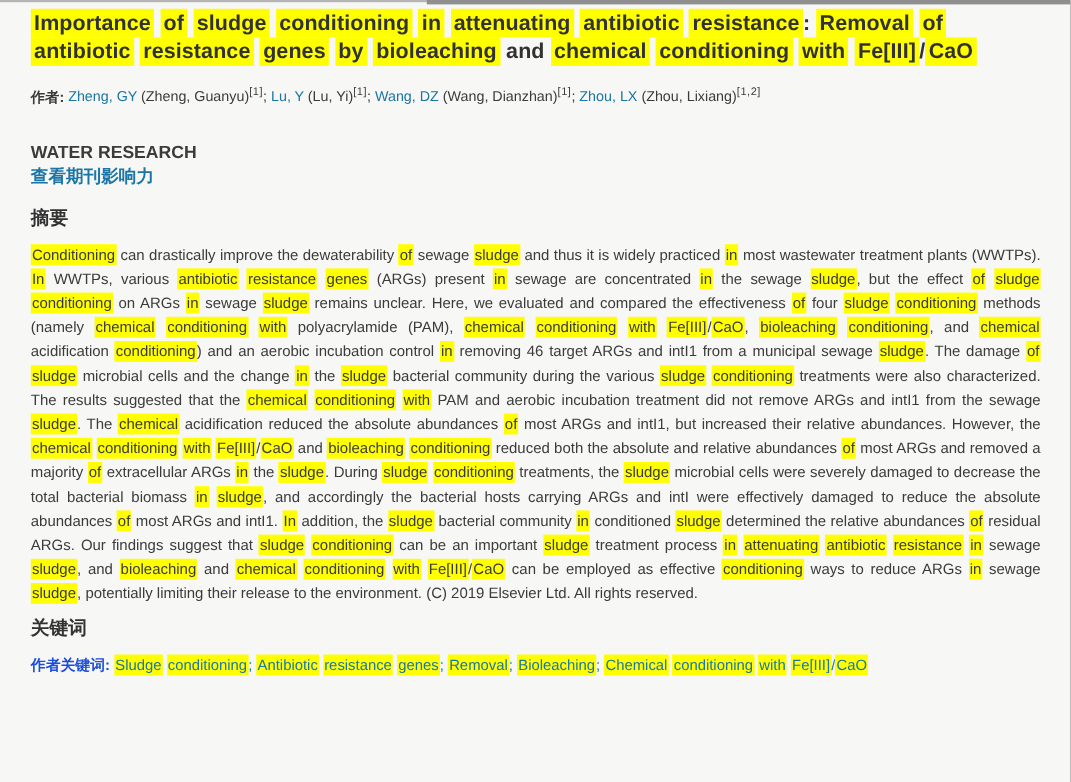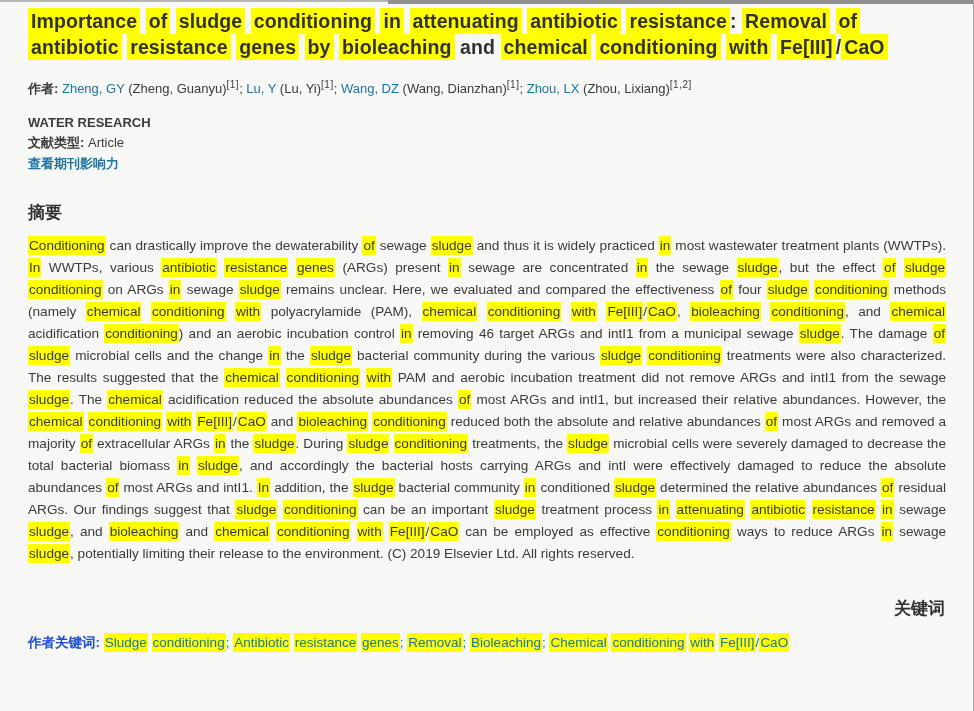--- a/index.html
+++ b/index.html
@@ -28,39 +28,39 @@
     max-width: 862px;
     letter-spacing: 0.1px;
   }
   h1.title mark { padding: 2px 3px; }
 
   .authors-line { margin-top: 16px; font-size: 13px; color: #3b3b3b; line-height: 18px; }
   .authors-line .label { font-weight: 700; }
   a { color: #1b75a5; text-decoration: none; }
   .authors-line sup { font-size: 10px; letter-spacing: 0.5px; }
 
-  .journal-block { margin-top: 15px; font-size: 13px; line-height: 20px; color: #3b3b3b; }
+  .journal-block { margin-top: 33px; font-size: 16px; line-height: 20px; color: #3b3b3b; }
   .journal-block .row { margin-bottom: 0; }
   .jlabel { font-weight: 700; }
   .gap-left { margin-left: 16px; }
   .impact-link { font-weight: 700; display: inline-block; margin-top: 1px; }
 
   .section-heading { font-size: 17px; font-weight: 700; color: #323232; }
-  .abstract-heading { margin-top: 27px; }
+  .abstract-heading { margin-top: 16px; }
   .abstract-text {
     margin-top: 11px;
     font-size: 13.6px;
     line-height: 22px;
     text-align: justify;
     width: 918px;
     color: #3b3b3b;
   }
   .abstract-text mark, .kw-line mark { padding: 2px 1px; }
 
-  .keywords-heading { margin-top: 32px; text-align: right; }
+  .keywords-heading { margin-top: 8px; }
   .kw-line { margin-top: 11px; font-size: 13.5px; line-height: 24px; width: 918px; }
   .kw-line .label { font-weight: 700; color: #1d4ed8; }
   .kw-sep { color: #1b75a5; }
 </style>
 </head>
 <body>
 
 <div class="top-strip">
   <div class="track"></div>
   <div class="thumb"></div>
@@ -70,24 +70,20 @@
 
   <h1 class="title"><mark>Importance</mark> <mark>of</mark> <mark>sludge</mark> <mark>conditioning</mark> <mark>in</mark> <mark>attenuating</mark> <mark>antibiotic</mark> <mark>resistance</mark>: <mark>Removal</mark> <mark>of</mark> <mark>antibiotic</mark> <mark>resistance</mark> <mark>genes</mark> <mark>by</mark> <mark>bioleaching</mark> and <mark>chemical</mark> <mark>conditioning</mark> <mark>with</mark> <mark>Fe[III]</mark>/<mark>CaO</mark></h1>
 
   <div class="authors-line">
     <span class="label">作者:</span>
     <span id="authors-list"><a href="#">Zheng, GY</a><span> (Zheng, Guanyu)</span><sup>[1]</sup>; <a href="#">Lu, Y</a><span> (Lu, Yi)</span><sup>[1]</sup>; <a href="#">Wang, DZ</a><span> (Wang, Dianzhan)</span><sup>[1]</sup>; <a href="#">Zhou, LX</a><span> (Zhou, Lixiang)</span><sup>[1,2]</sup></span>
   </div>
 
   <div class="journal-block">
     <div class="row"><span class="jlabel">WATER RESEARCH</span></div>
-    <div class="row">
-      <span class="jlabel">文献类型:</span>
-      <span>Article</span>
-    </div>
     <a href="#" class="impact-link">查看期刊影响力</a>
   </div>
 
   <h2 class="section-heading abstract-heading">摘要</h2>
   <p class="abstract-text"><mark>Conditioning</mark> can drastically improve the dewaterability <mark>of</mark> sewage <mark>sludge</mark> and thus it is widely practiced <mark>in</mark> most wastewater treatment plants (WWTPs). <mark>In</mark> WWTPs, various <mark>antibiotic</mark> <mark>resistance</mark> <mark>genes</mark> (ARGs) present <mark>in</mark> sewage are concentrated <mark>in</mark> the sewage <mark>sludge</mark>, but the effect <mark>of</mark> <mark>sludge</mark> <mark>conditioning</mark> on ARGs <mark>in</mark> sewage <mark>sludge</mark> remains unclear. Here, we evaluated and compared the effectiveness <mark>of</mark> four <mark>sludge</mark> <mark>conditioning</mark> methods (namely <mark>chemical</mark> <mark>conditioning</mark> <mark>with</mark> polyacrylamide (PAM), <mark>chemical</mark> <mark>conditioning</mark> <mark>with</mark> <mark>Fe[III]</mark>/<mark>CaO</mark>, <mark>bioleaching</mark> <mark>conditioning</mark>, and <mark>chemical</mark> acidification <mark>conditioning</mark>) and an aerobic incubation control <mark>in</mark> removing 46 target ARGs and intI1 from a municipal sewage <mark>sludge</mark>. The damage <mark>of</mark> <mark>sludge</mark> microbial cells and the change <mark>in</mark> the <mark>sludge</mark> bacterial community during the various <mark>sludge</mark> <mark>conditioning</mark> treatments were also characterized. The results suggested that the <mark>chemical</mark> <mark>conditioning</mark> <mark>with</mark> PAM and aerobic incubation treatment did not remove ARGs and intI1 from the sewage <mark>sludge</mark>. The <mark>chemical</mark> acidification reduced the absolute abundances <mark>of</mark> most ARGs and intI1, but increased their relative abundances. However, the <mark>chemical</mark> <mark>conditioning</mark> <mark>with</mark> <mark>Fe[III]</mark>/<mark>CaO</mark> and <mark>bioleaching</mark> <mark>conditioning</mark> reduced both the absolute and relative abundances <mark>of</mark> most ARGs and removed a majority <mark>of</mark> extracellular ARGs <mark>in</mark> the <mark>sludge</mark>. During <mark>sludge</mark> <mark>conditioning</mark> treatments, the <mark>sludge</mark> microbial cells were severely damaged to decrease the total bacterial biomass <mark>in</mark> <mark>sludge</mark>, and accordingly the bacterial hosts carrying ARGs and intI were effectively damaged to reduce the absolute abundances <mark>of</mark> most ARGs and intI1. <mark>In</mark> addition, the <mark>sludge</mark> bacterial community <mark>in</mark> conditioned <mark>sludge</mark> determined the relative abundances <mark>of</mark> residual ARGs. Our findings suggest that <mark>sludge</mark> <mark>conditioning</mark> can be an important <mark>sludge</mark> treatment process <mark>in</mark> <mark>attenuating</mark> <mark>antibiotic</mark> <mark>resistance</mark> <mark>in</mark> sewage <mark>sludge</mark>, and <mark>bioleaching</mark> and <mark>chemical</mark> <mark>conditioning</mark> <mark>with</mark> <mark>Fe[III]</mark>/<mark>CaO</mark> can be employed as effective <mark>conditioning</mark> ways to reduce ARGs <mark>in</mark> sewage <mark>sludge</mark>, potentially limiting their release to the environment. (C) 2019 Elsevier Ltd. All rights reserved.</p>
 
   <h2 class="section-heading keywords-heading">关键词</h2>
 
   <div class="kw-line">
     <span class="label">作者关键词:</span>

